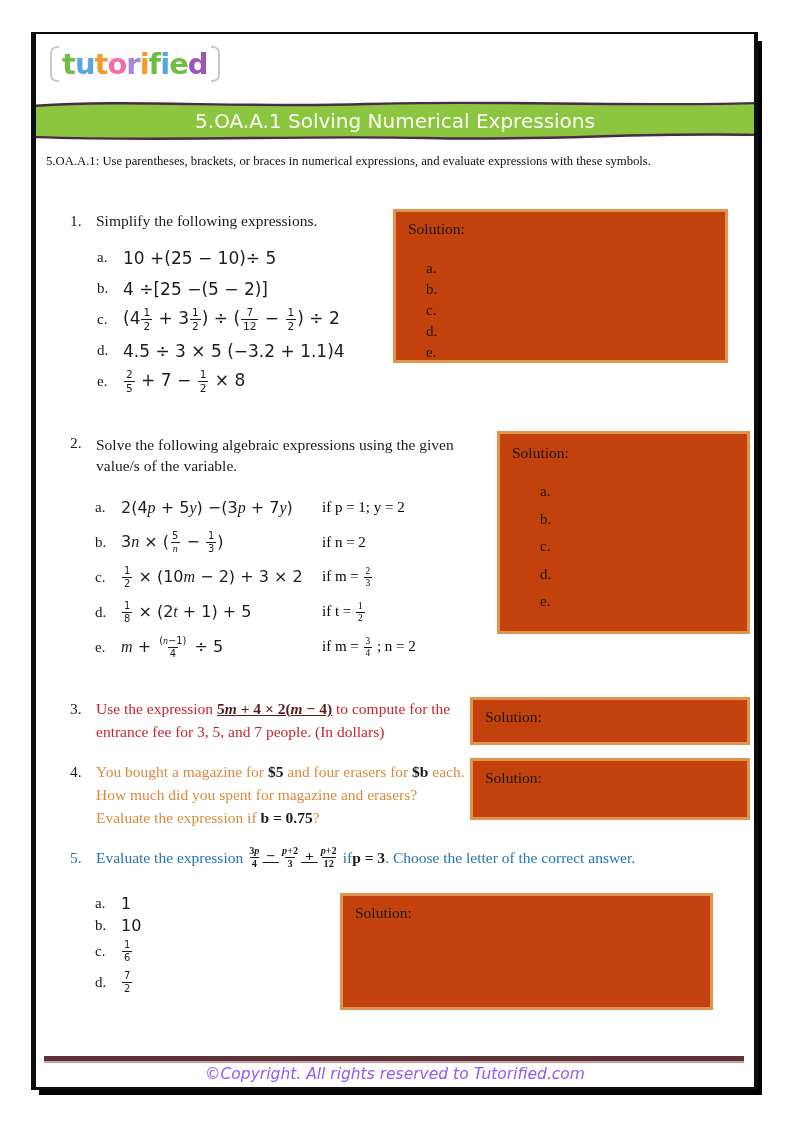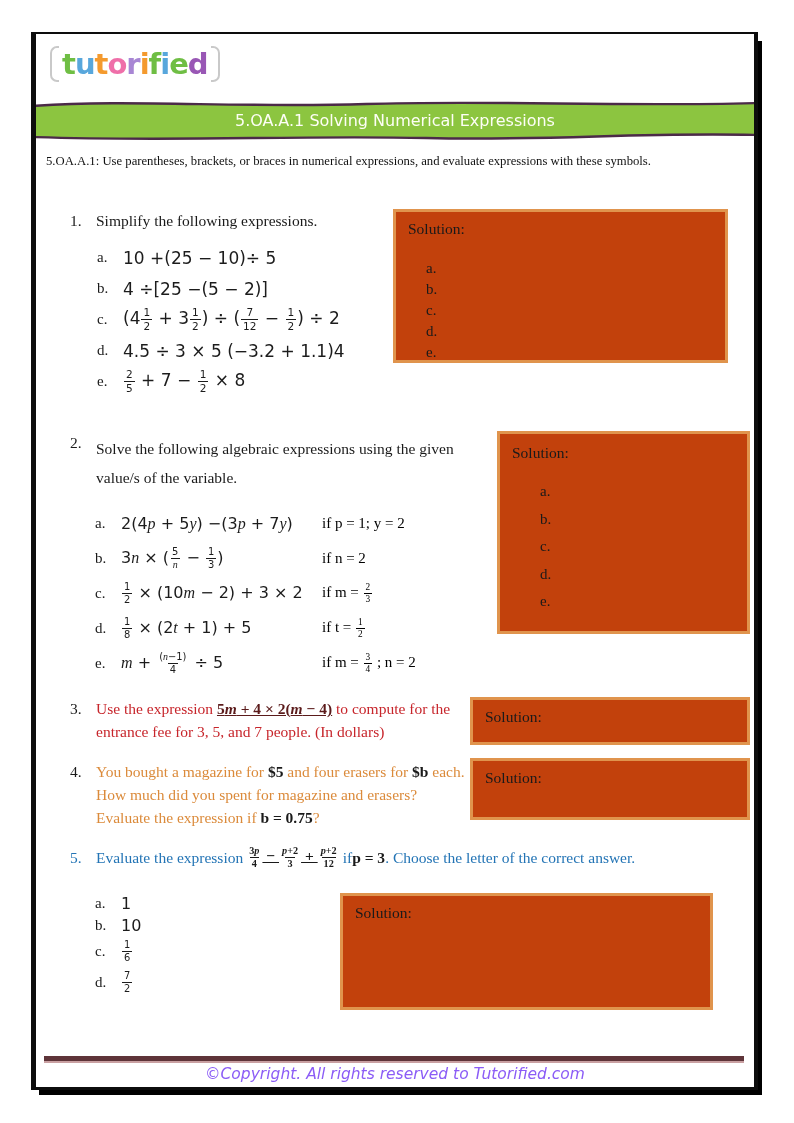--- a/index.html
+++ b/index.html
@@ -17,21 +17,21 @@
   .logo{position:absolute;left:14px;top:12px;display:flex;align-items:center;gap:3px;}
   .logo-letters{display:flex;font-family:"DejaVu Sans",sans-serif;font-weight:bold;font-size:29px;line-height:1;letter-spacing:-1px;}
   .bracket{width:9px;height:36px;border:2px solid #c9c9c9;}
   .bracket.l{border-right:none;border-radius:7px 0 0 7px;}
   .bracket.r{border-left:none;border-radius:0 7px 7px 0;}
   
   .banner{position:absolute;left:0;top:62px;width:718px;height:47px;}
   .banner svg{position:absolute;left:0;top:0;width:100%;height:100%;}
   .banner .wave{fill:var(--banner-green);stroke:var(--wave-purple);stroke-width:2.4;}
   .banner-title{position:absolute;left:0;top:0;width:100%;height:100%;display:flex;align-items:center;justify-content:center;
-    font-family:"DejaVu Sans",sans-serif;font-size:16px;color:#fdfef5;padding-top:2px;}
+    font-family:"DejaVu Sans",sans-serif;font-size:20px;color:#fdfef5;padding-top:2px;}
   
   .standard{position:absolute;left:10px;top:120px;width:700px;font-size:12.7px;color:#111;}
   
   .qhead{display:flex;font-size:15.5px;}
   .qnum{width:26px;flex:0 0 26px;}
   .math{font-family:"DejaVu Sans",sans-serif;font-size:17px;color:#1c1c1c;}
   .math i{font-family:"Liberation Serif",serif;font-style:italic;}
   .frac{display:inline-flex;flex-direction:column;align-items:center;vertical-align:middle;line-height:1;margin:0 1px;}
   .frac .num{font-size:0.62em;padding:0 2px 1px;}
   .frac .den{font-size:0.62em;border-top:1.2px solid currentColor;padding:1px 2px 0;}
@@ -45,21 +45,21 @@
   .sbox .items{margin-left:18px;font-size:15px;}
   .sbox1{left:357px;top:175px;width:335px;height:154px;}
   .sbox1 .items{margin-top:20px;line-height:21px;}
   .sbox2{left:461px;top:397px;width:253px;height:203px;padding-top:10px;}
   .sbox2 .items{margin-left:28px;margin-top:16px;line-height:27.5px;}
   .sbox3{left:434px;top:663px;width:280px;height:48px;}
   .sbox4{left:434px;top:724px;width:280px;height:62px;}
   .sbox5{left:304px;top:859px;width:373px;height:117px;}
   
   .q2{position:absolute;left:34px;top:400px;width:430px;}
-  .q2 .prompt{width:400px;line-height:29px;}
+  .q2 .prompt{width:400px;line-height:21px;}
   .q2-list{margin-top:14px;padding-left:25px;}
   .q2-row{display:grid;grid-template-columns:26px 201px 1fr;align-items:center;height:35px;}
   .q2-row .lbl{font-size:15px;}
   .q2-row .math{font-size:16px;}
   .cond{font-size:15px;color:#000000;}
   .cond .frac .den{border-top-width:1px;}
   
   .q3{position:absolute;left:34px;top:663px;width:396px;display:flex;font-size:15.5px;line-height:23px;}
   .q3 .txt{width:370px;color:var(--q3-red);}
   .q3 .qnum{color:#1a1a1a;}

